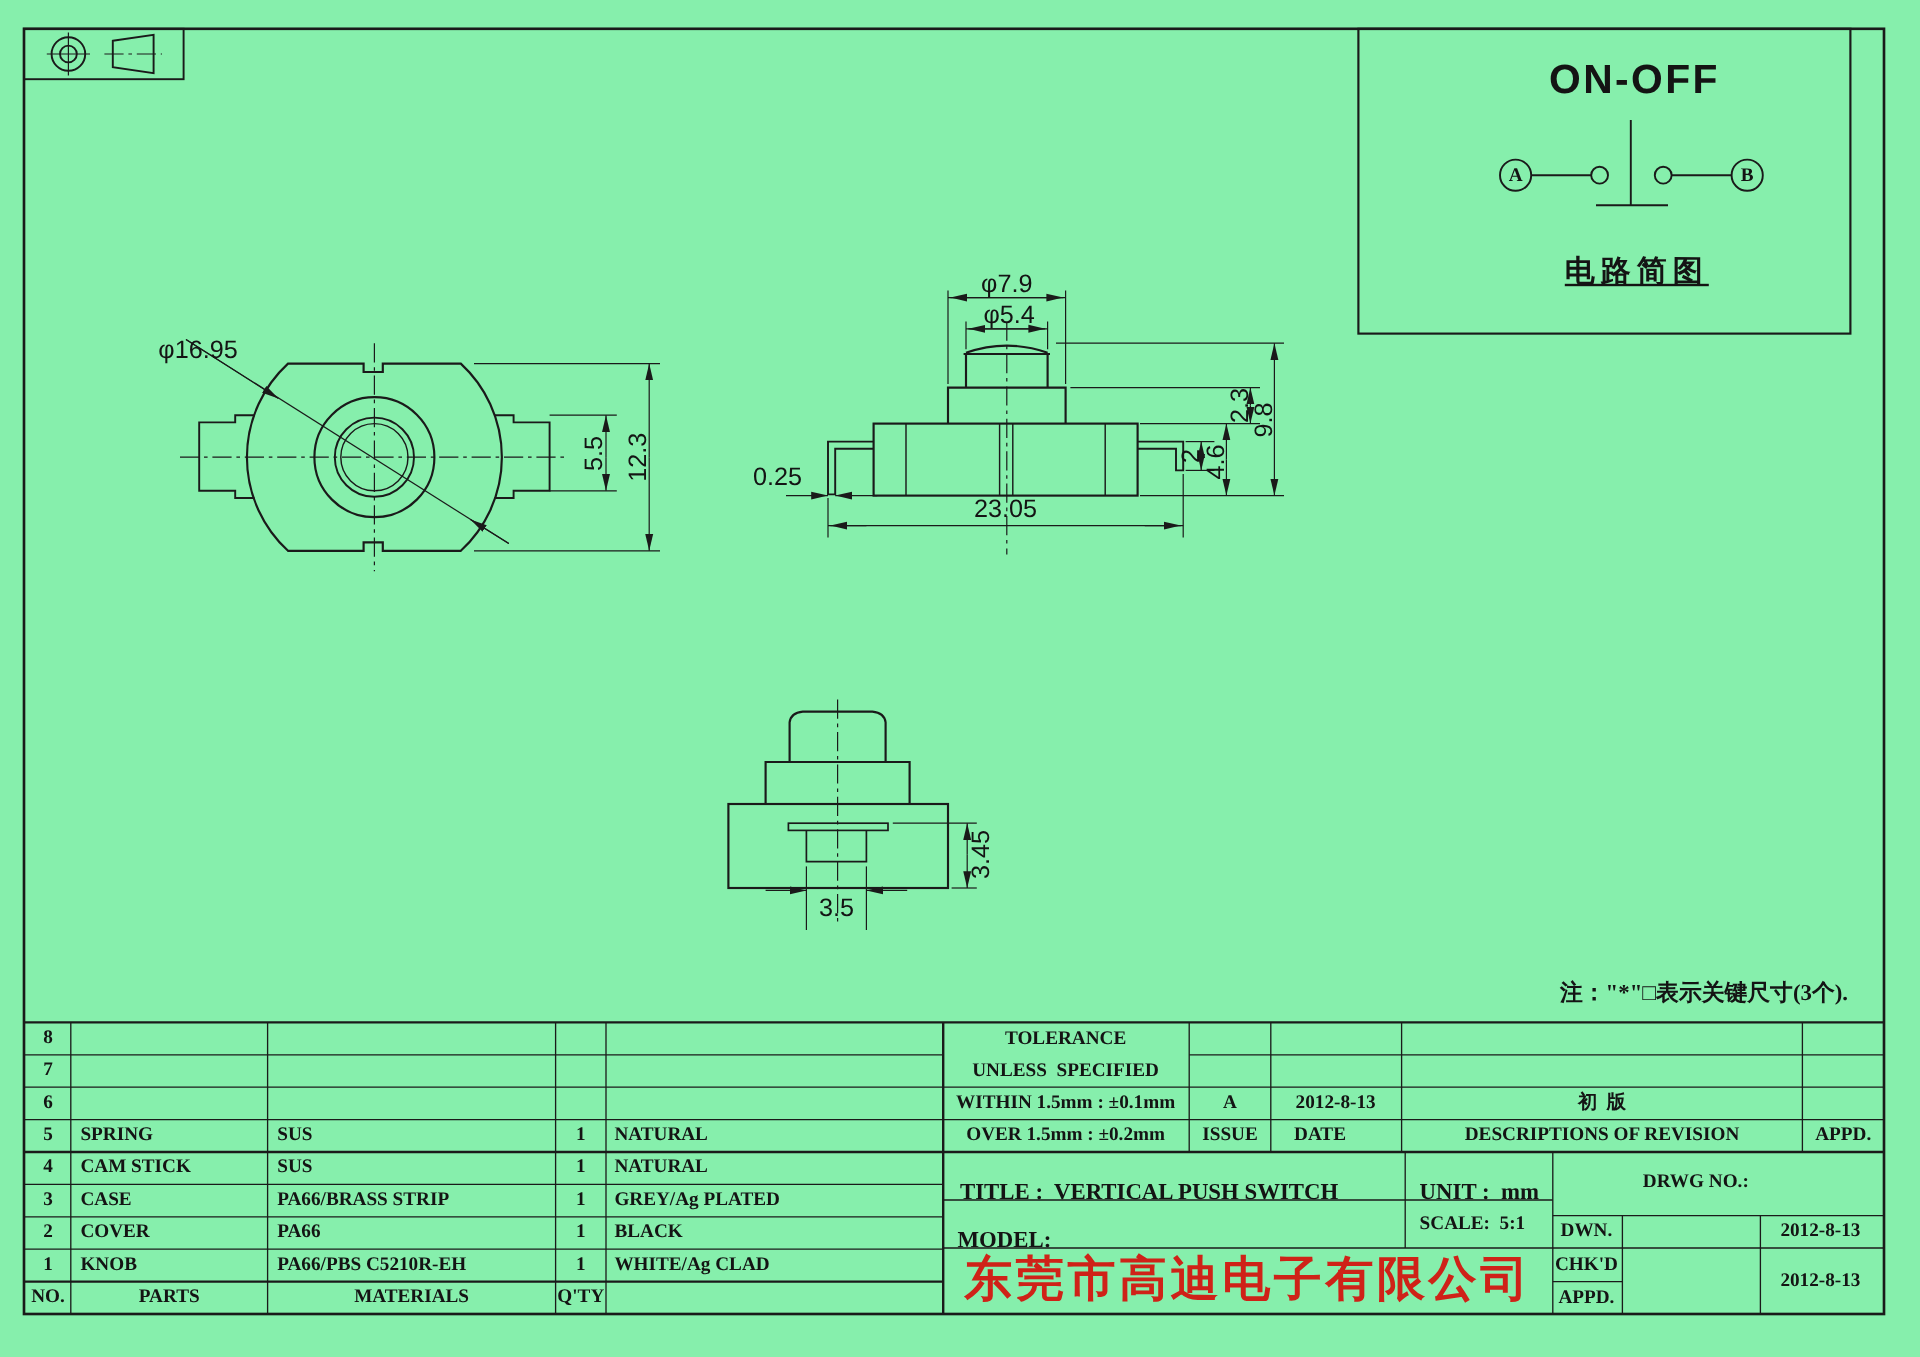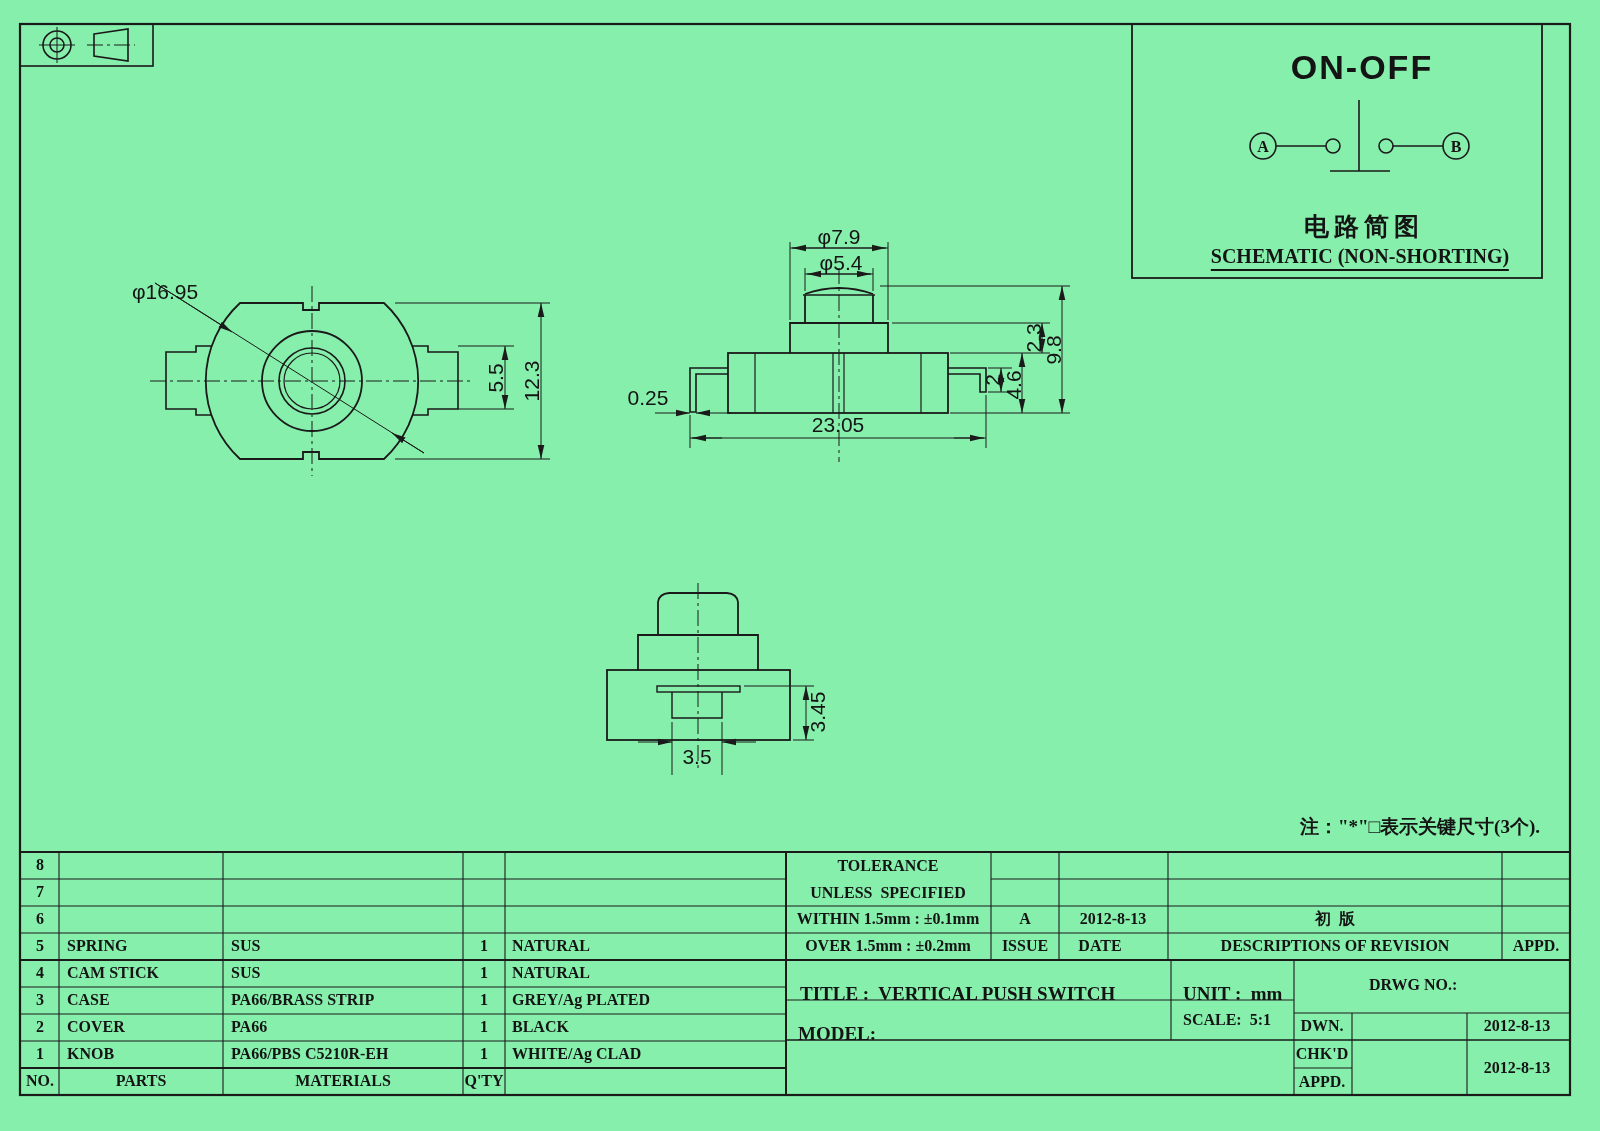--- a/index.html
+++ b/index.html
@@ -16,21 +16,21 @@
   .dim{stroke:#1a1a1a;stroke-width:1;fill:none}
   .cl{stroke:#1a1a1a;stroke-width:1;fill:none;stroke-dasharray:16 4 3 4}
   .t{position:absolute;white-space:pre;color:#141414;}
   .ctr{transform:translate(-50%,-50%);}
   .lft{transform:translateY(-50%);}
   .rot{transform:translate(-50%,-50%) rotate(-90deg);}
   .dimtxt{font:21px "Liberation Sans",sans-serif;}
   .cad{font:bold 16px "Liberation Serif",serif;}
   .cadL{font:bold 19px "Liberation Serif",serif;margin-top:14px;}
   .onoff{font:600 34px "Liberation Sans",sans-serif;letter-spacing:2px;}
-  .cn{font:bold 25px "Liberation Sans",sans-serif;letter-spacing:5px;}
+  .cn{font:bold 25px "Liberation Sans",sans-serif;letter-spacing:5px;text-decoration:underline;}
   .schem{font:bold 20px "Liberation Serif",serif;border-bottom:2px solid #141414;padding-bottom:1px;}
   .note{font:bold 19px "Liberation Serif",serif;}
   .company{font:bold 40px "Liberation Sans",sans-serif;letter-spacing:3px;}
   .ab{font:bold 16px "Liberation Serif",serif;}
 </style>
 </head>
 <body>
 
 <div class="sheet">
 
@@ -192,21 +192,20 @@
     <line class="s11" x1="1294" y1="960" x2="1294" y2="1095"></line>
     <line class="s11" x1="1352" y1="1013" x2="1352" y2="1095"></line>
     <line class="s11" x1="1467" y1="1013" x2="1467" y2="1095"></line>
   </g>
 </svg>
 
 <div class="t ctr onoff" style="left:1362px;top:67px">ON-OFF</div>
 <div class="t ctr ab" style="left:1263px;top:147px">A</div>
 <div class="t ctr ab" style="left:1456px;top:147px">B</div>
 <div class="t ctr cn" style="left:1364px;top:226px">电路简图</div>
-<div class="t ctr schem" style="left:1360px;top:258px">SCHEMATIC (NON-SHORTING)</div>
 
 <div class="t ctr dimtxt" style="left:165px;top:292px">φ16.95</div>
 <div class="t rot dimtxt" style="left:496px;top:378px">5.5</div>
 <div class="t rot dimtxt" style="left:532px;top:381px">12.3</div>
 <div class="t ctr dimtxt" style="left:839px;top:237px">φ7.9</div>
 <div class="t ctr dimtxt" style="left:841px;top:263px">φ5.4</div>
 <div class="t ctr dimtxt" style="left:648px;top:398px">0.25</div>
 <div class="t ctr dimtxt" style="left:838px;top:425px">23.05</div>
 <div class="t rot dimtxt" style="left:993px;top:380px">2</div>
 <div class="t rot dimtxt" style="left:1014px;top:385px">4.6</div>
@@ -265,14 +264,15 @@
 <div class="t lft cadL" style="left:800px;top:980px">TITLE :  VERTICAL PUSH SWITCH</div>
 <div class="t lft cadL" style="left:1183px;top:980px">UNIT :  mm</div>
 <div class="t lft cad" style="left:1369px;top:985px">DRWG NO.:</div>
 <div class="t lft cadL" style="left:798px;top:1020px">MODEL:</div>
 <div class="t lft cad" style="left:1183px;top:1020px">SCALE:  5:1</div>
 <div class="t ctr cad" style="left:1322px;top:1026px">DWN.</div>
 <div class="t ctr cad" style="left:1322px;top:1054px">CHK'D</div>
 <div class="t ctr cad" style="left:1322px;top:1082px">APPD.</div>
 <div class="t ctr cad" style="left:1517px;top:1026px">2012-8-13</div>
 <div class="t ctr cad" style="left:1517px;top:1068px">2012-8-13</div>
+<div class="t ctr company" style="left: 1040px; top: 1066px; color: rgb(207, 34, 24);">东莞市高迪电子有限公司</div>
 
 </div>
 
 </body></html>

